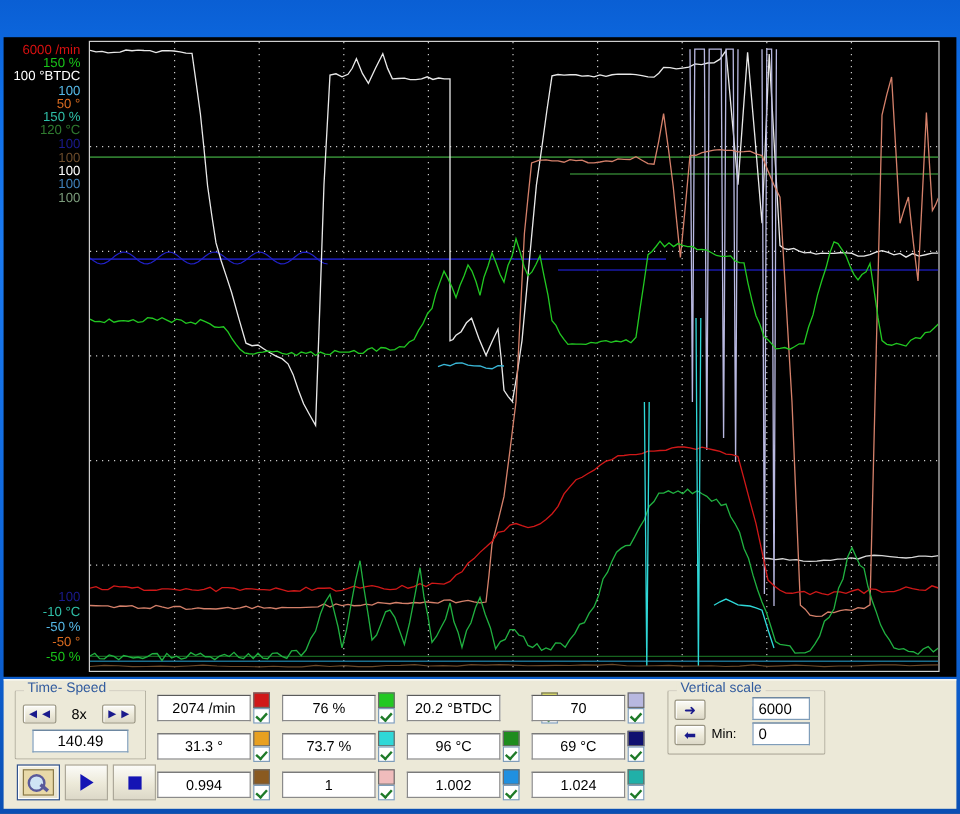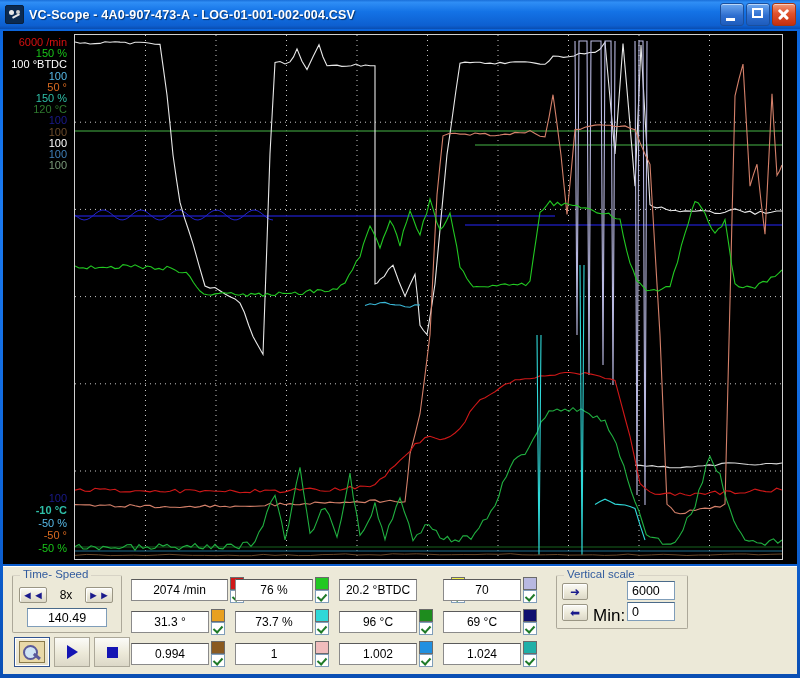--- a/index.html
+++ b/index.html
@@ -134,50 +134,37 @@
   }
   .statusline{
     position:absolute;left:0;bottom:0;width:800px;height:4px;background:#0a4fb4;
   }
 </style>
 </head>
 <body>
 
 <div class="window">
 
-  <div class="titlebar">
-    <div class="tb-icon">
-        <i class="a"></i>
-        <i class="b"></i>
-        <i class="c"></i>
-      </div>
-    <div class="tb-title">VC-Scope  -  4A0-907-473-A  -  LOG-01-001-002-004.CSV</div>
-    <div class="tb-btns">
-      <div class="tb-btn min"></div>
-      <div class="tb-btn max"></div>
-      <div class="tb-btn close"></div>
-    </div>
-  </div>
 
   <div class="chartwrap">
     <div class="axis-left" id="axis-top">
         <div style="top: 6px; color: rgb(216, 16, 16);">6000 /min</div>
         <div style="top: 17.2px; color: rgb(25, 196, 25);">150 %</div>
         <div style="top: 28.4px; color: rgb(255, 255, 255);">100 °BTDC</div>
         <div style="top: 39.6px; color: rgb(86, 184, 230);">100</div>
         <div style="top: 50.8px; color: rgb(216, 106, 32);">50 °</div>
         <div style="top: 62px; color: rgb(47, 191, 168);">150 %</div>
         <div style="top: 73.2px; color: rgb(47, 122, 47);">120 °C</div>
         <div style="top: 84.4px; color: rgb(26, 26, 140);">100</div>
         <div style="top: 95.6px; color: rgb(107, 74, 42);">100</div>
         <div style="top: 106.8px; color: rgb(255, 255, 255);">100</div>
         <div style="top: 118px; color: rgb(63, 127, 184);">100</div>
         <div style="top: 129.2px; color: rgb(122, 154, 122);">100</div>
         <div style="top: 462px; color: rgb(26, 26, 140);">100</div>
-        <div style="top: 474.4px; color: rgb(47, 191, 168); font-weight: bold;">-10 °C</div>
+        <div style="top: 474.4px; color: rgb(47, 191, 168);">-10 °C</div>
         <div style="top: 486.8px; color: rgb(86, 184, 230);">-50 %</div>
         <div style="top: 499.2px; color: rgb(216, 106, 32);">-50 °</div>
         <div style="top: 511.6px; color: rgb(25, 196, 25);">-50 %</div>
       </div>
     <div class="plot">
       <svg width="707" height="524" id="plot-svg">
           <line x1="70.5" y1="0" x2="70.5" y2="524" stroke="#c8c8c8" stroke-width="1" stroke-dasharray="1 4"></line>
           <line x1="141" y1="0" x2="141" y2="524" stroke="#c8c8c8" stroke-width="1" stroke-dasharray="1 4"></line>
           <line x1="211.5" y1="0" x2="211.5" y2="524" stroke="#c8c8c8" stroke-width="1" stroke-dasharray="1 4"></line>
           <line x1="282" y1="0" x2="282" y2="524" stroke="#c8c8c8" stroke-width="1" stroke-dasharray="1 4"></line>
@@ -230,21 +217,21 @@
     </div>
     <div class="toolbtn" style="left:51px;top:70px;">
       <div class="tri"></div>
     </div>
     <div class="toolbtn" style="left:91px;top:70px;">
       <div class="sq"></div>
     </div>
 
     <div id="channels-root">
         <div class="cellgrp" style="left: 128px; top: 10px;">
-          <div class="vbox" style="width: 97px; height: 22px;">2074 /min</div>
+          <div class="vbox" style="width: 78px; height: 22px;">2074 /min</div>
           <div style="margin-left: 2px;">
             <div class="swatch" style="background: rgb(208, 24, 24);"></div>
             <div class="chk"></div>
           </div>
         </div>
         <div class="cellgrp" style="left: 128px; top: 42px;">
           <div class="vbox" style="width: 78px; height: 22px;">31.3 °</div>
           <div style="margin-left: 2px;">
             <div class="swatch" style="background: rgb(232, 160, 32);"></div>
             <div class="chk"></div>
@@ -320,21 +307,21 @@
             <div class="chk"></div>
           </div>
         </div>
       </div>
 
     <div class="group" style="left:553px;top:8px;width:130px;height:52px;">
       <span class="glabel">Vertical scale</span>
       <div class="btn3d" style="position:absolute;left:5px;top:7px;width:26px;height:17px;font-size:12px;">➜</div>
       <div class="btn3d" style="position:absolute;left:5px;top:28px;width:26px;height:17px;font-size:12px;">⬅</div>
       <div style="position:absolute;left:36px;top:9px;font-size:14px;color:#000;padding-left:33px;">Max:</div>
-      <div style="position:absolute;left:36px;top:30px;font-size:17px;color:#000;">Min:</div>
+      <div style="position:absolute;left:36px;top:30px;font-size:11px;color:#000;">Min:</div>
       <div class="txtbox" style="position:absolute;left:70px;top:5px;width:48px;height:19px;justify-content:flex-start;padding-left:4px;">6000</div>
       <div class="txtbox" style="position:absolute;left:70px;top:26px;width:48px;height:19px;justify-content:flex-start;padding-left:4px;">0</div>
     </div>
 
 
   </div>
 
   <div class="statusline"></div>
 </div>
 

